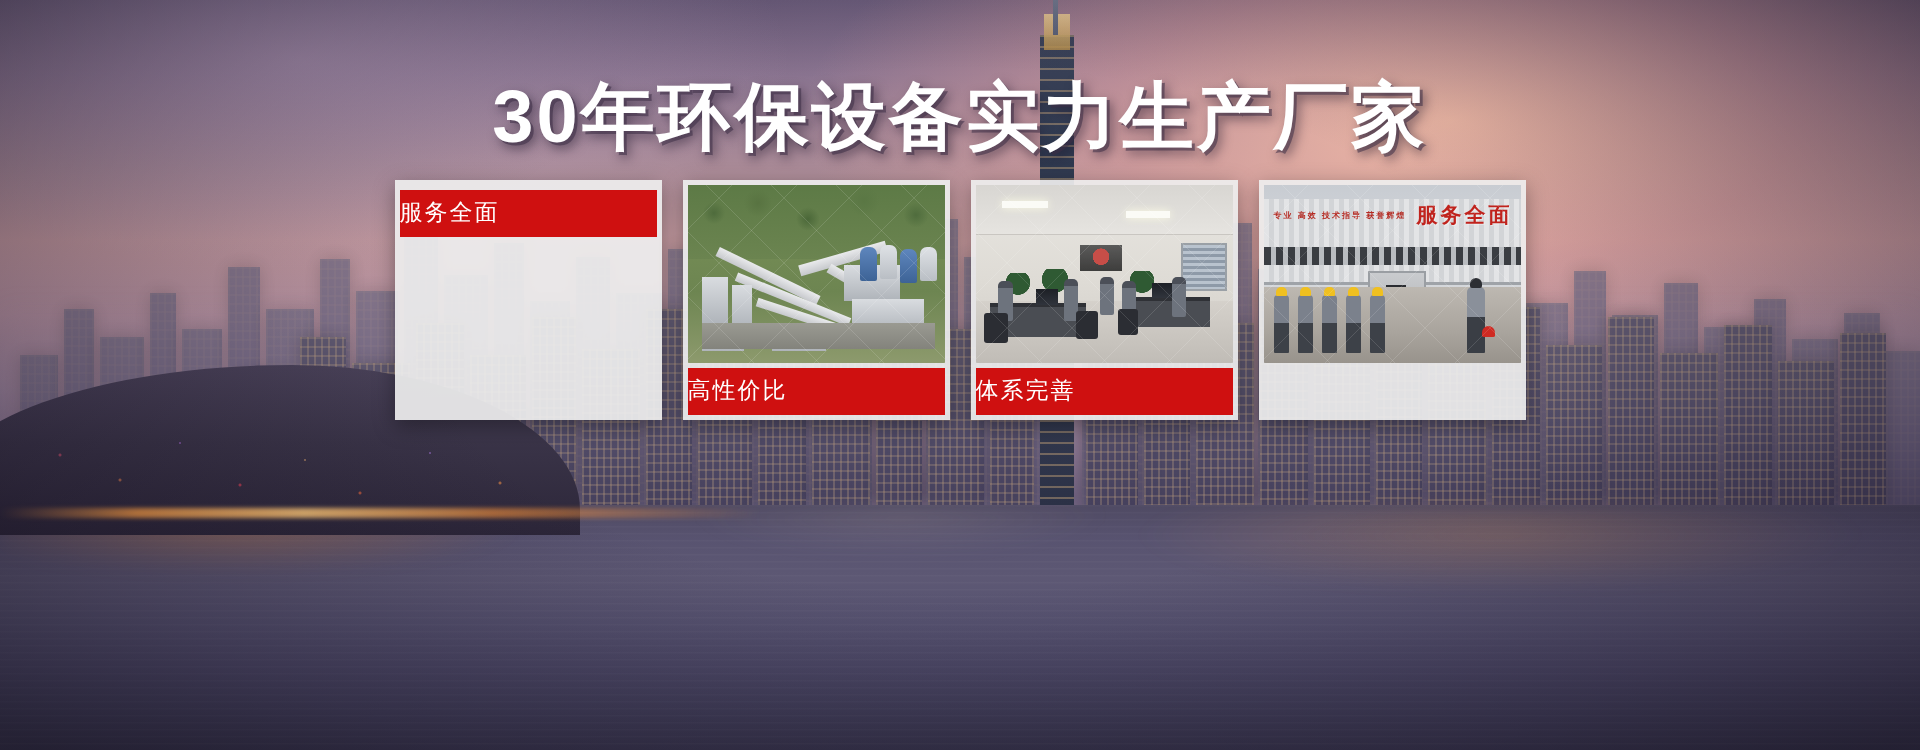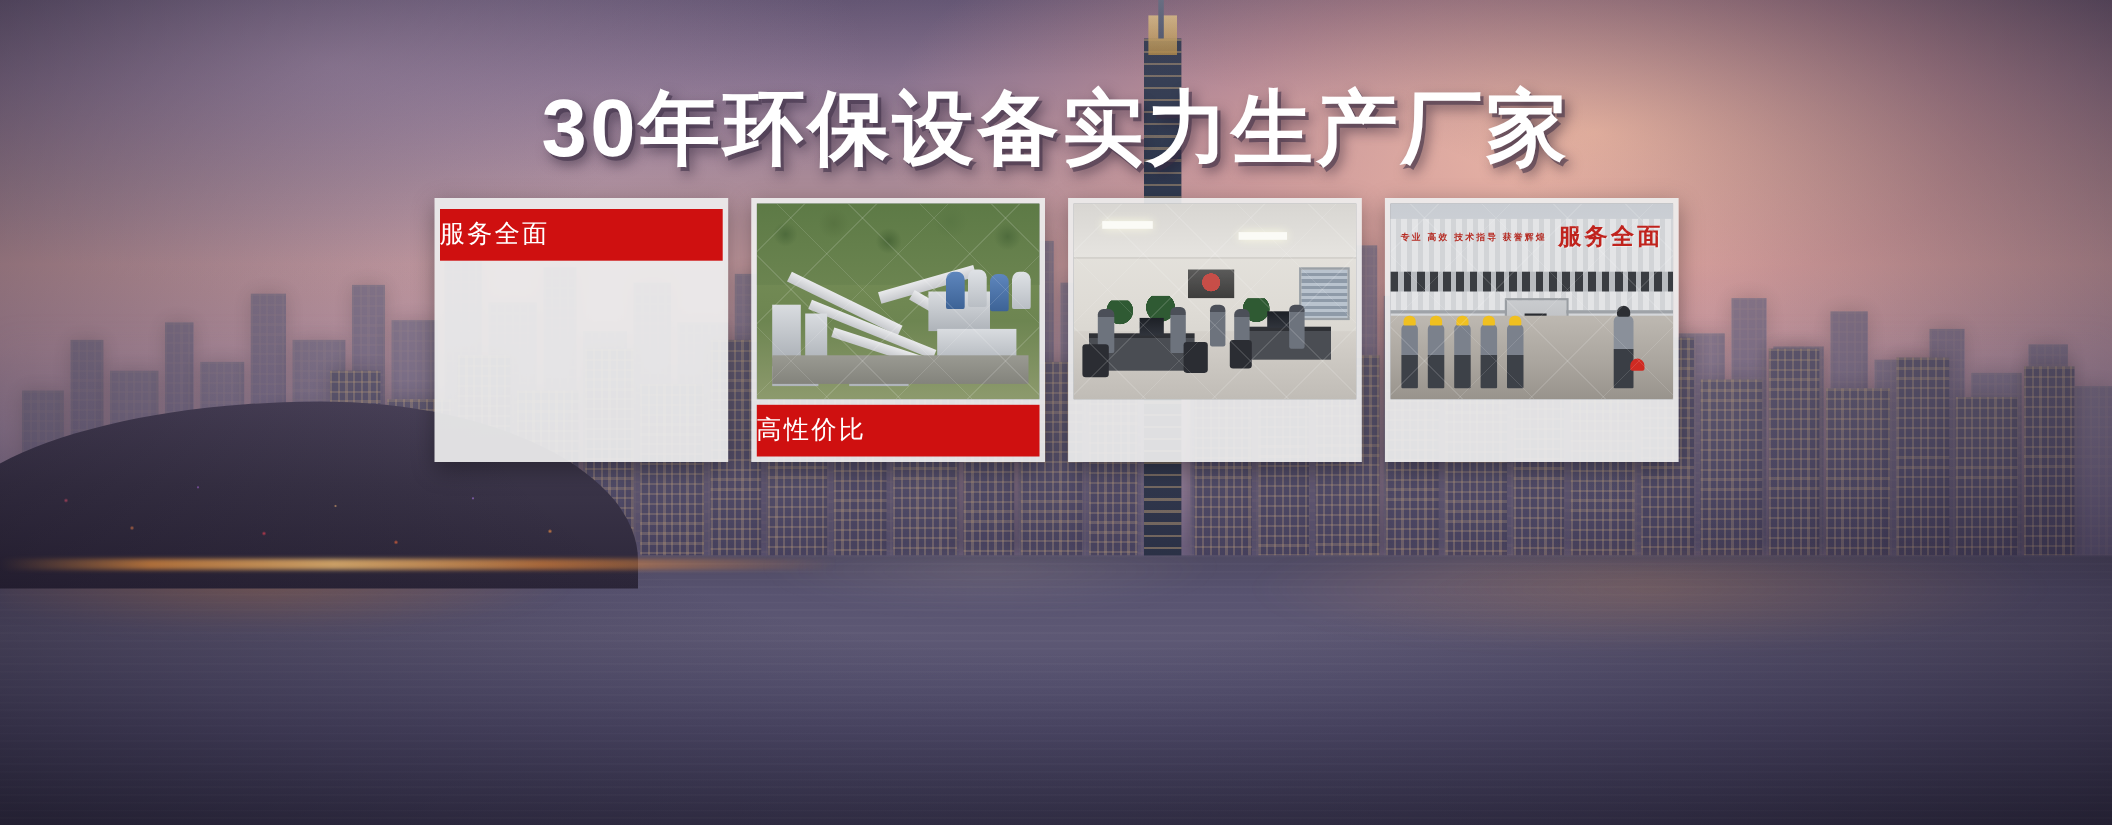--- a/index.html
+++ b/index.html
@@ -532,20 +532,21 @@
           <div class="p3-person" style="left:22px;  top:96px; width:15px; height:40px;"></div>
           <div class="p3-person" style="left:88px;  top:94px; width:14px; height:42px;"></div>
           <div class="p3-person" style="left:124px; top:92px; width:14px; height:38px;"></div>
           <div class="p3-person" style="left:146px; top:96px; width:14px; height:40px;"></div>
           <div class="p3-person" style="left:196px; top:92px; width:14px; height:40px;"></div>
           <div class="p3-chair" style="left:8px;   top:128px; width:24px; height:30px;"></div>
           <div class="p3-chair" style="left:100px; top:126px; width:22px; height:28px;"></div>
           <div class="p3-chair" style="left:142px; top:124px; width:20px; height:26px;"></div>
           <div class="wm"></div>
         </div>
+        <div class="card-caption">体系完善</div>
       </div>
 
       <div class="card">
         <div class="card-photo">
           <div class="p4-sky"></div>
           <div class="p4-wall"></div>
           <div class="p4-band"></div>
           <div class="p4-text">服务全面</div>
           <div class="p4-text2">专业 高效
 技术指导 获誉辉煌</div>

